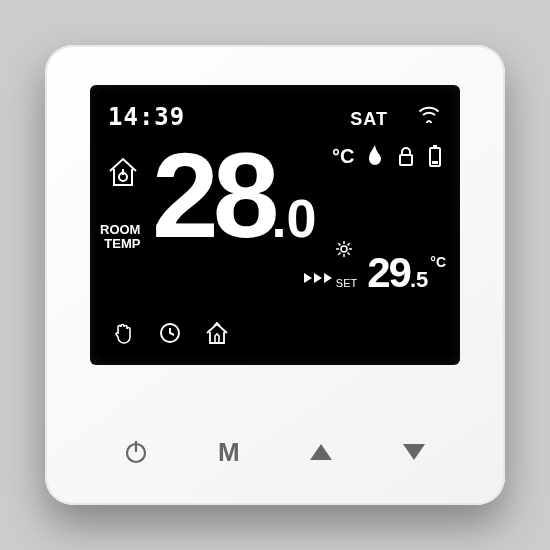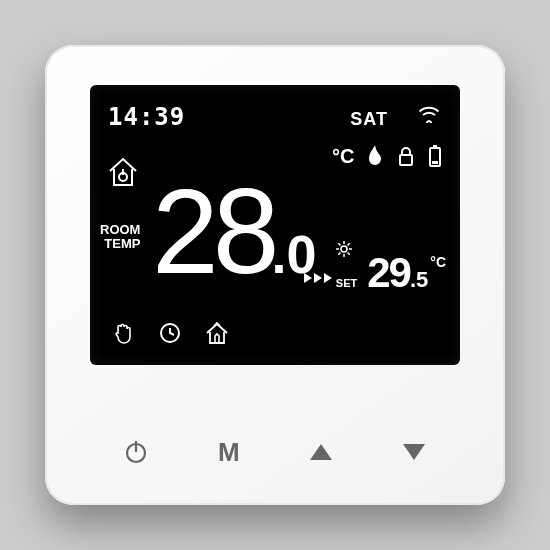--- a/index.html
+++ b/index.html
@@ -72,24 +72,23 @@
   .main-temp {
     position: absolute;
     top: 50px;
     left: 62px;
     font-family: Arial, sans-serif;
     display: flex;
     align-items: baseline;
   }
   .main-temp .whole {
     font-size: 120px;
-    font-weight: 400;
+    font-weight: 700;
     letter-spacing: -6px;
     line-height: 1;
-    margin-top: 36px;
   }
   .main-temp .dec {
     font-size: 54px;
     font-weight: 900;
     margin-left: -2px;
   }
   .main-temp .unit {
     position: absolute;
     top: 10px;
     right: -38px;
@@ -120,21 +119,21 @@
     gap: 2px;
   }
   .arrows span {
     width: 0; height: 0;
     border-top: 5px solid transparent;
     border-bottom: 5px solid transparent;
     border-left: 8px solid #fff;
   }
   .set-label {
     font-size: 11px;
-    font-weight: bold;
+    font-weight: normal;
     margin-right: 2px;
   }
   .set-temp .whole {
     font-size: 42px;
     font-weight: 900;
     letter-spacing: -2px;
   }
   .set-temp .dec {
     font-size: 22px;
     font-weight: 900;

